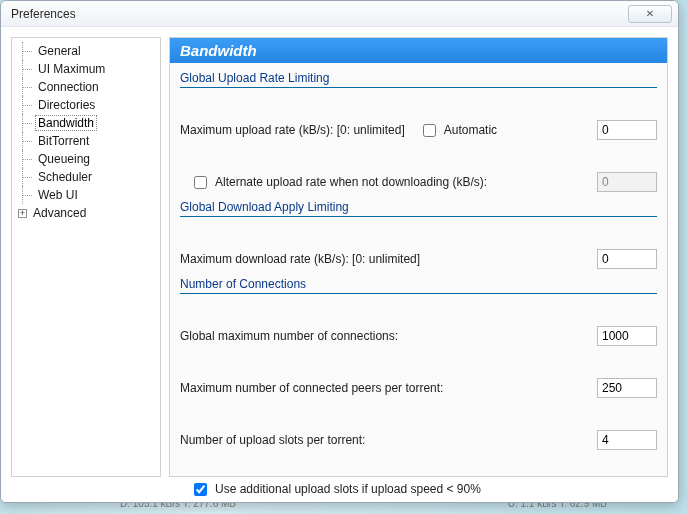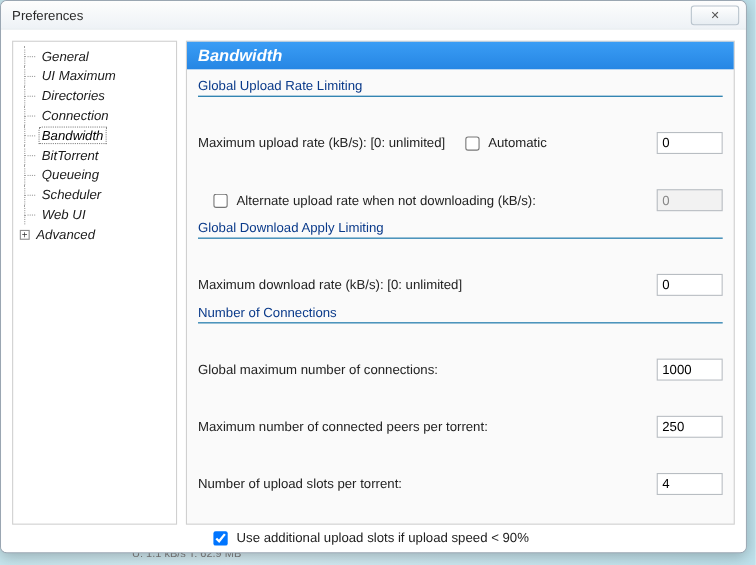--- a/index.html
+++ b/index.html
@@ -84,21 +84,21 @@
     content:"";position:absolute;left:4px;top:9px;width:10px;border-top:1px dotted #a0a0a0;
   }
   .plus-box {
     width:9px;height:9px;
     border:1px solid #8e8e8e;
     background:#fff;
     display:flex;align-items:center;justify-content:center;
     font-size:9px;line-height:1;color:#333;
     margin-right:4px;flex:none;
   }
-  .tree-label { padding:0 2px;font-style:italic; }
+  .tree-label { padding:0 2px; }
   .tree-item.selected .tree-label { background:transparent; color:#000; }
 
   .main-panel {
     position:absolute;
     top:10px;left:168px;right:10px;
     height:440px;
     border:1px solid #d0d0d0;
     background:#fafafa;
   }
   .section-header {
@@ -149,20 +149,21 @@
     font-size:12px;color:#222;
     cursor:pointer;
     display:flex;align-items:center;justify-content:center;
   }
 </style>
 </head>
 <body>
 
 <div class="backdrop-noise"></div>
 <div class="statusbar-faint">
+  <span>D: 105.1 kB/s T: 277.6 MB</span>
   <span>U: 1.1 kB/s T: 62.9 MB</span>
 </div>
 
 <div class="dialog">
   <div class="titlebar">
     <span>Preferences</span>
     <div class="close-btn">
       <span>✕</span>
     </div>
   </div>
@@ -173,25 +174,25 @@
       <div class="tree-item">
         <span class="dot-line"></span>
         <span class="tree-label">General</span>
       </div>
       <div class="tree-item">
         <span class="dot-line"></span>
         <span class="tree-label">UI Maximum</span>
       </div>
       <div class="tree-item">
         <span class="dot-line"></span>
+        <span class="tree-label">Connection</span>
+      </div>
+      <div class="tree-item">
+        <span class="dot-line"></span>
         <span class="tree-label">Directories</span>
-      </div>
-      <div class="tree-item">
-        <span class="dot-line"></span>
-        <span class="tree-label">Connection</span>
       </div>
       <div class="tree-item selected">
         <span class="dot-line"></span>
         <span class="tree-label" style="background:#fff;outline:1px dotted #888;">Bandwidth</span>
       </div>
       <div class="tree-item">
         <span class="dot-line"></span>
         <span class="tree-label">BitTorrent</span>
       </div>
       <div class="tree-item">

